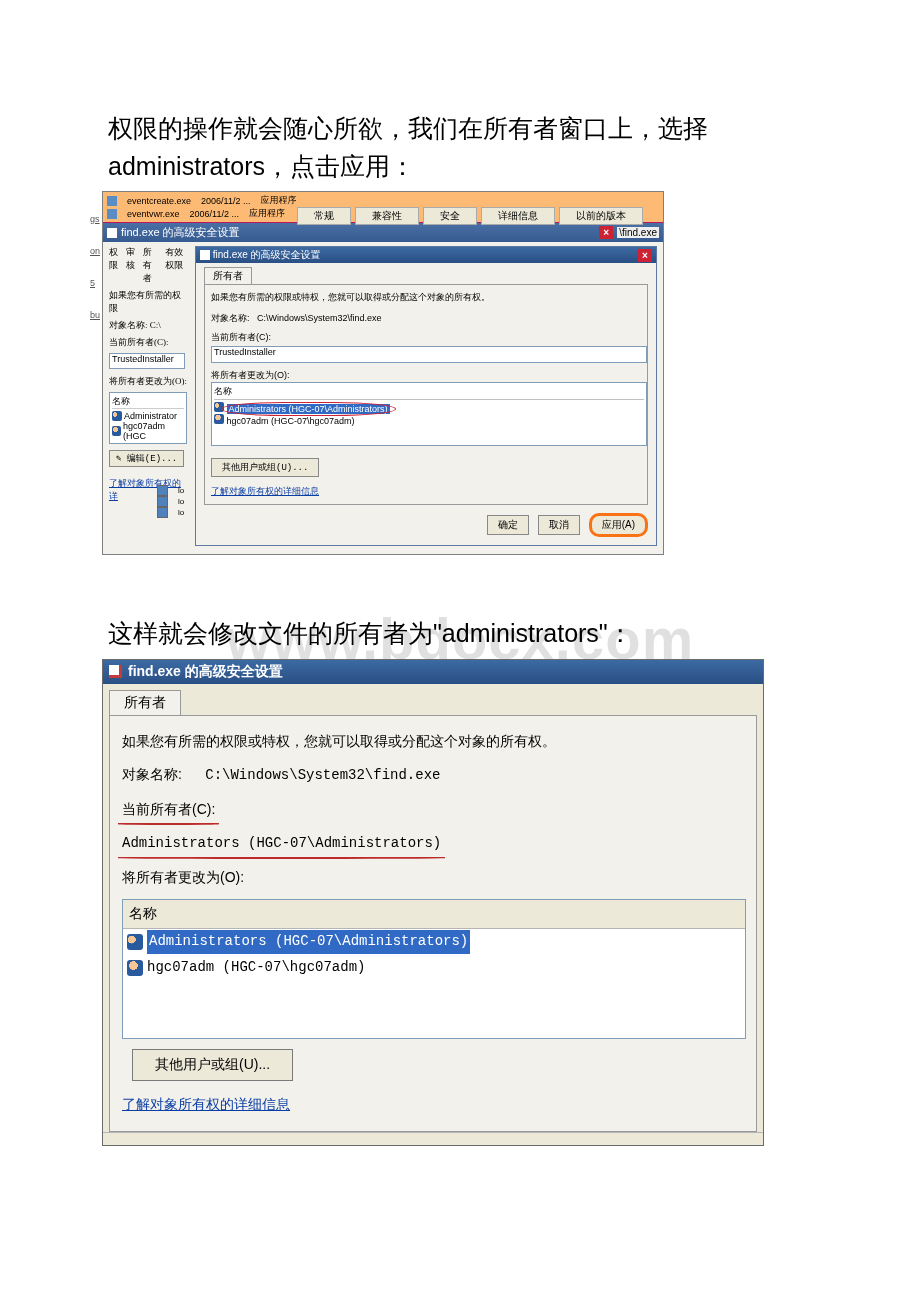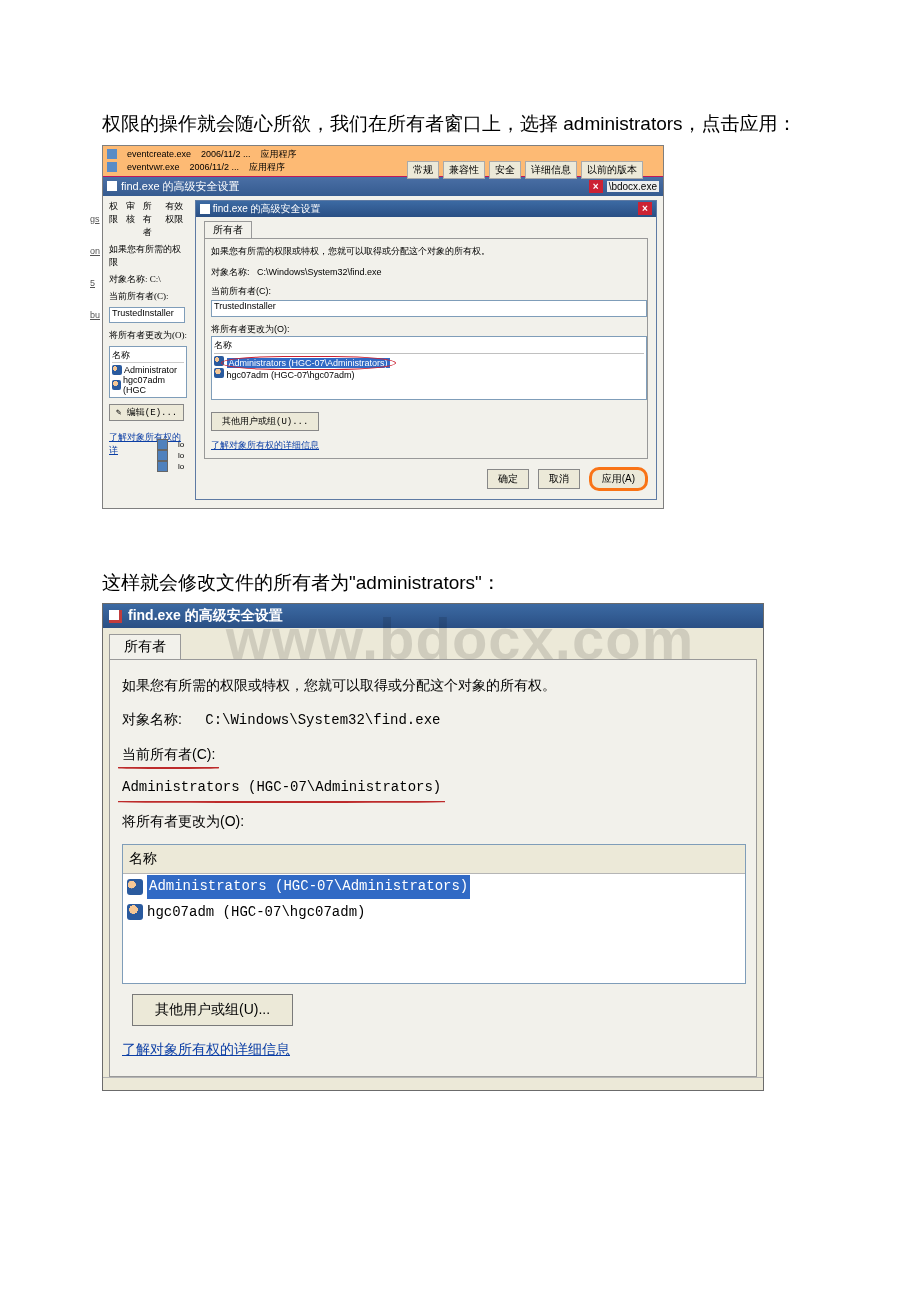--- a/index.html
+++ b/index.html
@@ -7,23 +7,23 @@
     font-family: "SimSun", "Microsoft YaHei", sans-serif;
     background: #fff;
     color: #000;
     width: 920px;
   }
   .page {
     padding: 110px 102px 60px 102px;
     position: relative;
   }
   .para {
-    font-size: 19px;
+    font-size: 25px;
     line-height: 1.5;
-    margin: 0 0 6px 0;
+    margin: 0 0 6px 6px;
   }
   
   .shot1 {
     margin: 2px 0 30px 0;
     width: 560px;
     background: #ece9d8;
     border: 1px solid #7f7f7f;
     font-family: Tahoma, "SimSun", sans-serif;
     font-size: 10px;
     color: #000;
@@ -121,21 +121,21 @@
     display: inline-block; background: #ece9d8; border: 1px solid #888;
     padding: 2px 10px; margin-left: 6px;
   }
   .dlg-btnrow .b.hot {
     border: 3px solid #f97316; border-radius: 10px;
   }
   .prop-tabs {
     position: absolute; top: 15px; right: 20px; font-size: 10px;
     display: flex; gap: 4px;
   }
-  .prop-tabs span { border: 1px solid #aaa; background: #ece9d8; padding: 1px 5px;}
+  .prop-tabs span { border: 1px solid #aaa; background: #ece9d8; padding: 1px 16px;}
   .icons-bl {
     position: absolute; left: 54px; bottom: 36px; font-size: 8px; width: 36px;
   }
   .icons-bl .r { display: flex; gap: 10px; align-items: center; }
   .icons-bl .sq { width: 9px; height: 9px; background: #4f81bd; display: inline-block; border: 1px solid #666;}
   
   .gutter-marks {
     position: absolute; left: 90px; top: 214px; font-size: 9px; color: #555;
   }
   .gutter-marks div { margin-bottom: 22px; text-decoration: underline; }
@@ -239,21 +239,21 @@
         <span>应用程序</span>
       </div>
     </div>
 
     <div class="addr-bar">
       <div class="addr-left">
         <span class="file-ico" style="background:#fff"></span>
         <span>find.exe 的高级安全设置</span>
       </div>
       <span class="addr-close">×</span>
-      <span class="addr-text">\bdocx.exe</span>
+      <span class="addr-text">\find.exe</span>
     </div>
 
     <div class="dlg1-body">
 
       <div class="col-left">
         <div class="tabset">
           <span class="tab-plain">权限</span>
           <span class="tab-plain">审核</span>
           <span class="tab-plain">所有者</span>
           <span class="tab-plain">有效权限</span>

